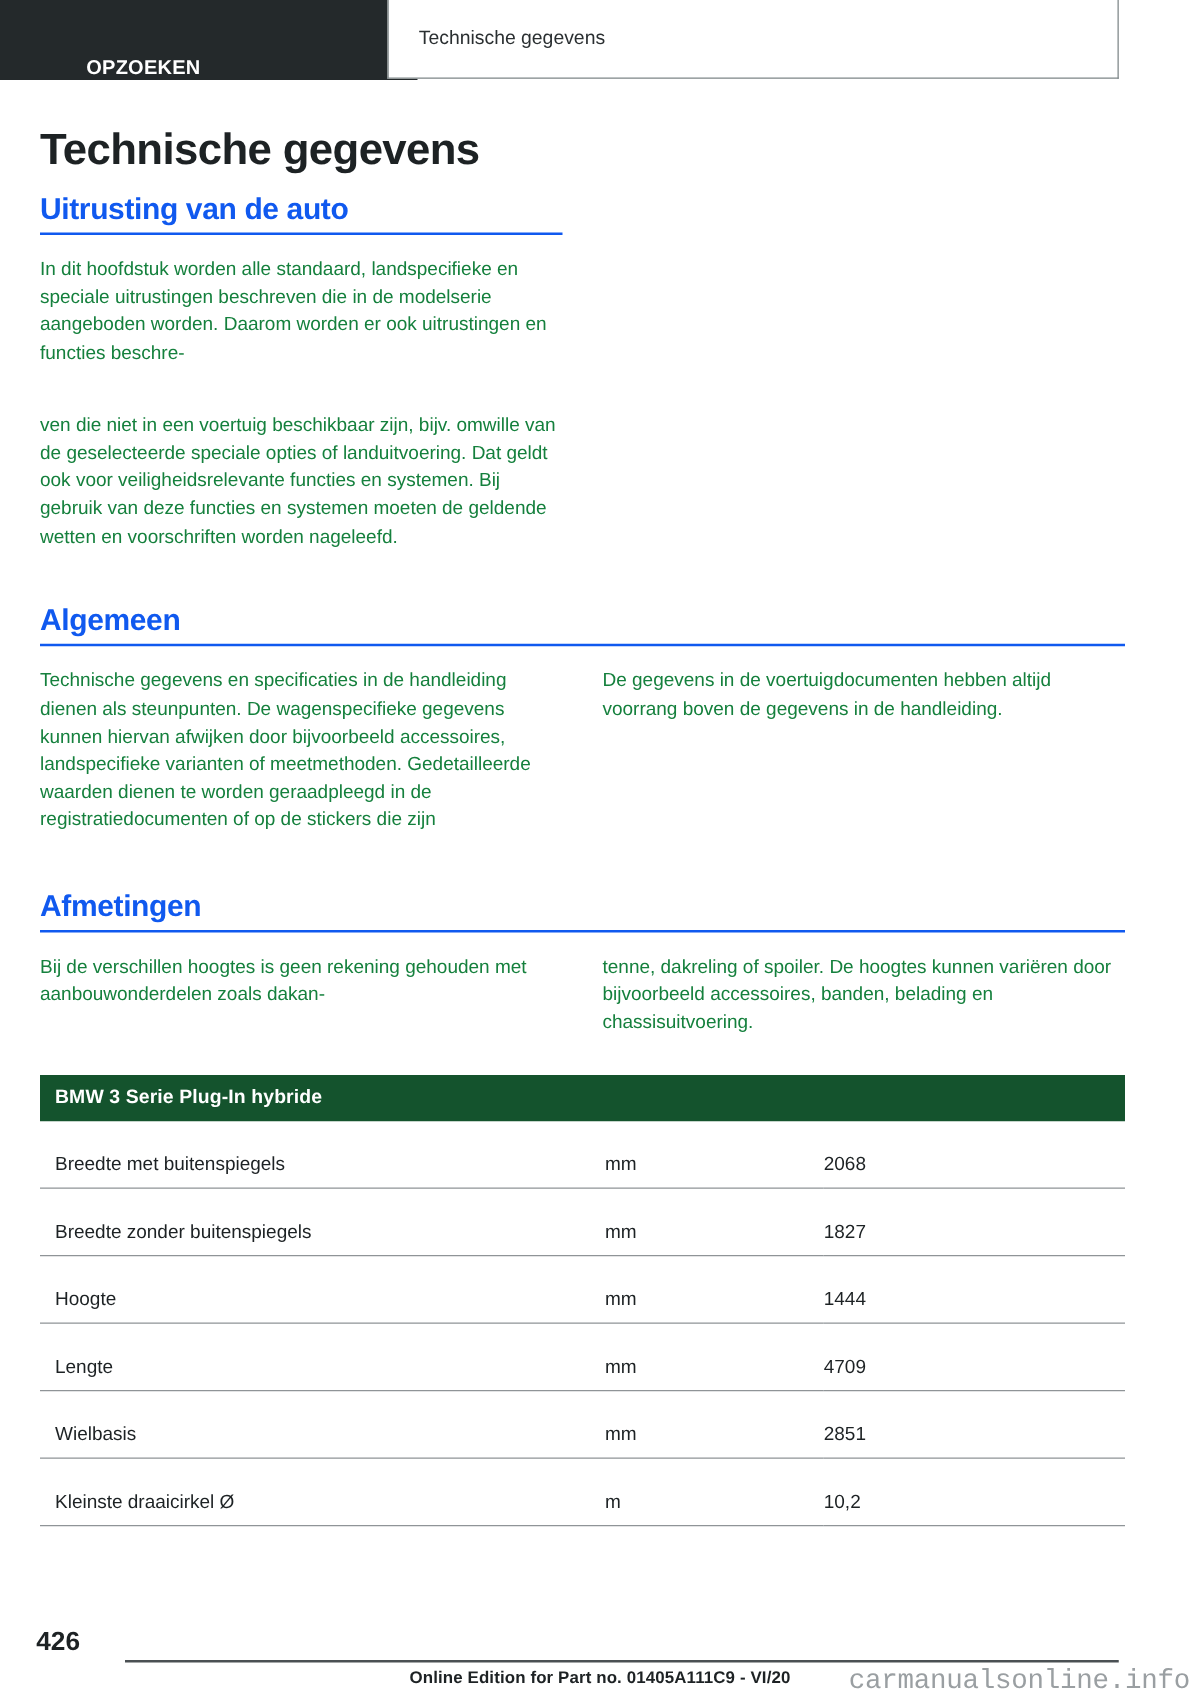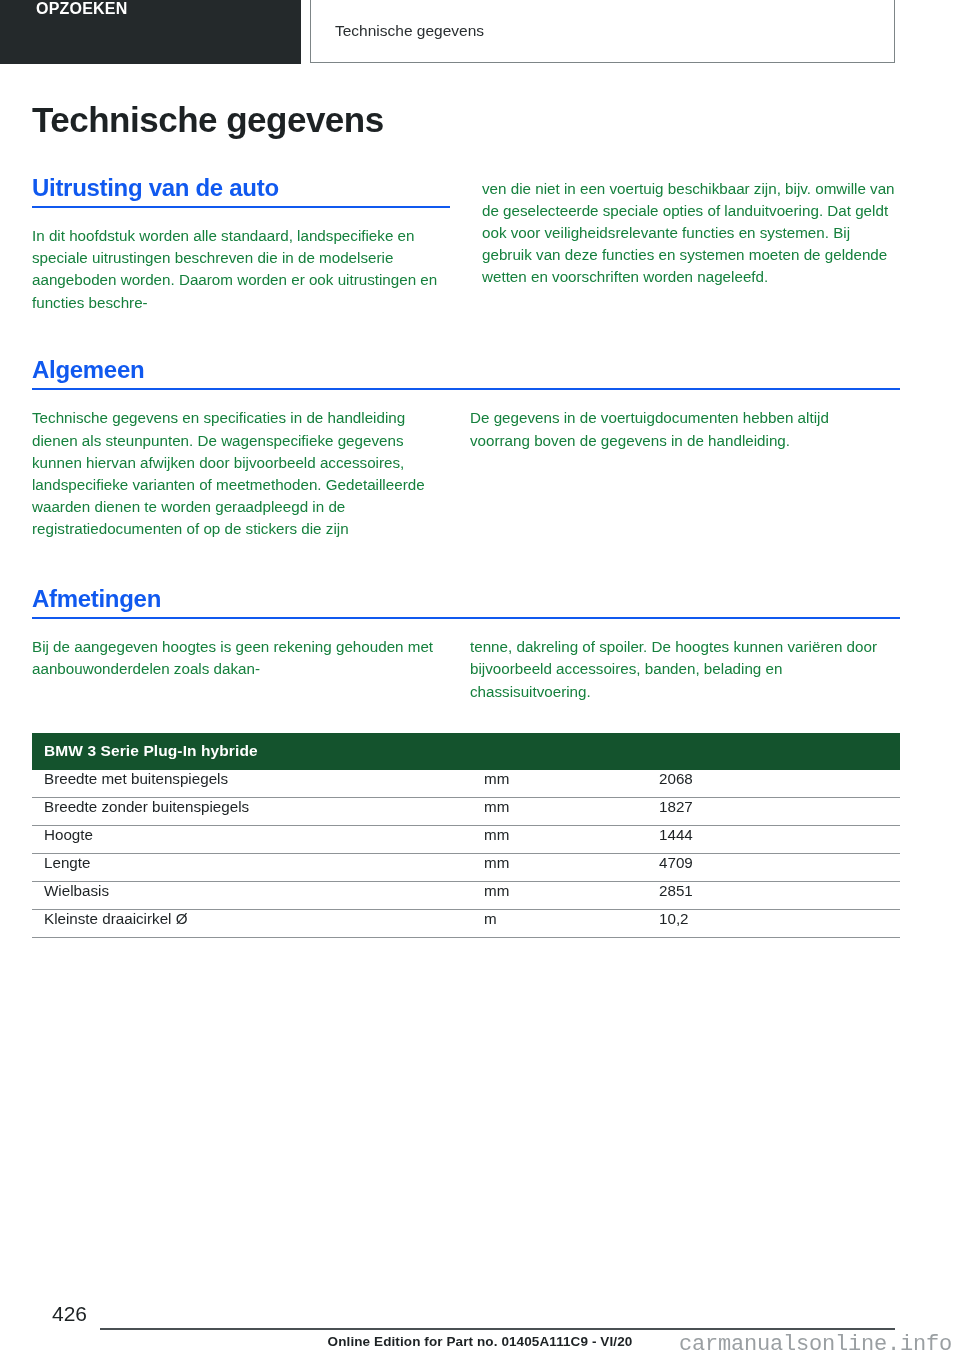--- a/index.html
+++ b/index.html
@@ -25,21 +25,22 @@
     height: 66px;
   }
   .topnav-tab-dark {
     position: absolute;
     left: 0;
     top: 0;
     width: 301px;
     height: 64px;
     background: #24292b;
     display: flex;
-    align-items: flex-start;
+    align-items: flex-end;
+    padding-left: 33px;
   }
   .topnav-tab-dark-label {
     color: #ffffff;
     font-size: 16px;
     font-weight: bold;
     letter-spacing: 0.2px;
     margin-left: 36px;
   }
   .topnav-tab-light {
     position: absolute;
@@ -94,38 +95,39 @@
     height: 2px;
     background: #1059ef;
     margin-top: 5px;
   }
   .rule-blue.half { width: 418px; }
   .rule-blue.full { width: 868px; }
 
   
   .cols {
     display: flex;
-    gap: 20px;
+    gap: 32px;
   }
   .col {
     width: 418px;
   }
   p.body {
     font-size: 15.2px;
     line-height: 1.46;
     margin: 0 0 13px 0;
     color: #15803d;
   }
   p.body:last-child { margin-bottom: 0; }
 
   
   .block-uitrusting {
     display: flex;
     gap: 32px;
-    margin-top: 34px;
+    margin-top: 14px;
+    flex-direction: column;
   }
   .block-uitrusting .left-col { width: 418px; }
   .block-uitrusting .right-col { width: 418px; padding-top: 4px; }
 
   .section-algemeen { margin-top: 42px; }
   .section-afmetingen { margin-top: 44px; }
   .section-body { margin-top: 17px; }
 
   
   .spec-table {
@@ -137,43 +139,43 @@
   .spec-table th.table-title {
     background: #14532d;
     color: #ffffff;
     font-weight: bold;
     text-align: left;
     font-size: 15.5px;
     padding: 9px 0 10px 12px;
     letter-spacing: 0.1px;
   }
   .spec-table td {
-    padding: 0 0 10px 12px;
+    padding: 26px 0 10px 12px;
     border-bottom: 1px solid #8f9497;
     color: #1d2224;
     vertical-align: middle;
   }
   .spec-table td.col-label { width: 440px; }
   .spec-table td.col-unit  { width: 175px; padding-left: 0; }
   .spec-table td.col-value { width: 241px; padding-left: 0; }
 
   
   .footer {
     position: absolute;
     left: 0;
     bottom: 0;
     width: 960px;
     height: 72px;
   }
   .page-number {
     position: absolute;
-    left: 52px;
+    left: 29px;
     top: 12px;
     font-size: 21px;
-    font-weight: normal;
+    font-weight: bold;
     color: #1d2224;
   }
   .footer-rule {
     position: absolute;
     left: 100px;
     top: 38px;
     width: 795px;
     height: 2px;
     background: #4a5053;
   }
@@ -239,21 +241,21 @@
           <p class="body">De gegevens in de voertuigdocumenten hebben altijd voorrang boven de gegevens in de handleiding.</p>
         </div>
       </div>
     </div>
 
     <div class="section-afmetingen">
       <h2 class="section-heading">Afmetingen</h2>
       <div class="rule-blue full"></div>
       <div class="cols section-body">
         <div class="col">
-          <p class="body">Bij de aangegeven hoogtes is geen rekening gehouden met aanbouwonderdelen zoals dakan-</p>
+          <p class="body">Bij de verschillen hoogtes is geen rekening gehouden met aanbouwonderdelen zoals dakan-</p>
         </div>
         <div class="col">
           <p class="body">tenne, dakreling of spoiler. De hoogtes kunnen variëren door bijvoorbeeld accessoires, banden, belading en chassisuitvoering.</p>
         </div>
       </div>
     </div>
 
     <table class="spec-table">
       <thead>
         <tr>

